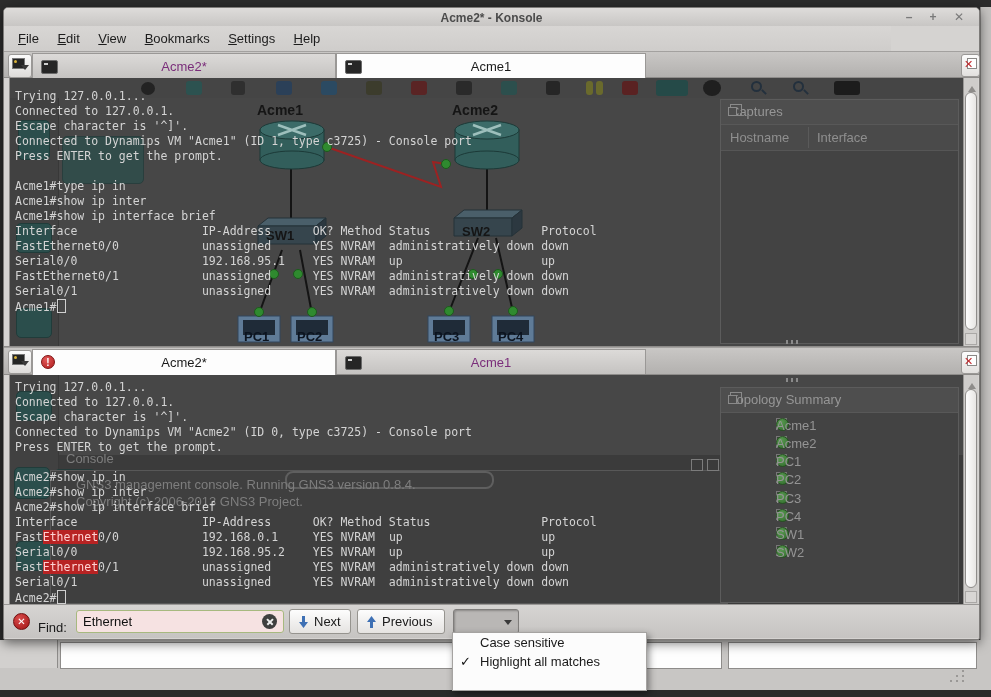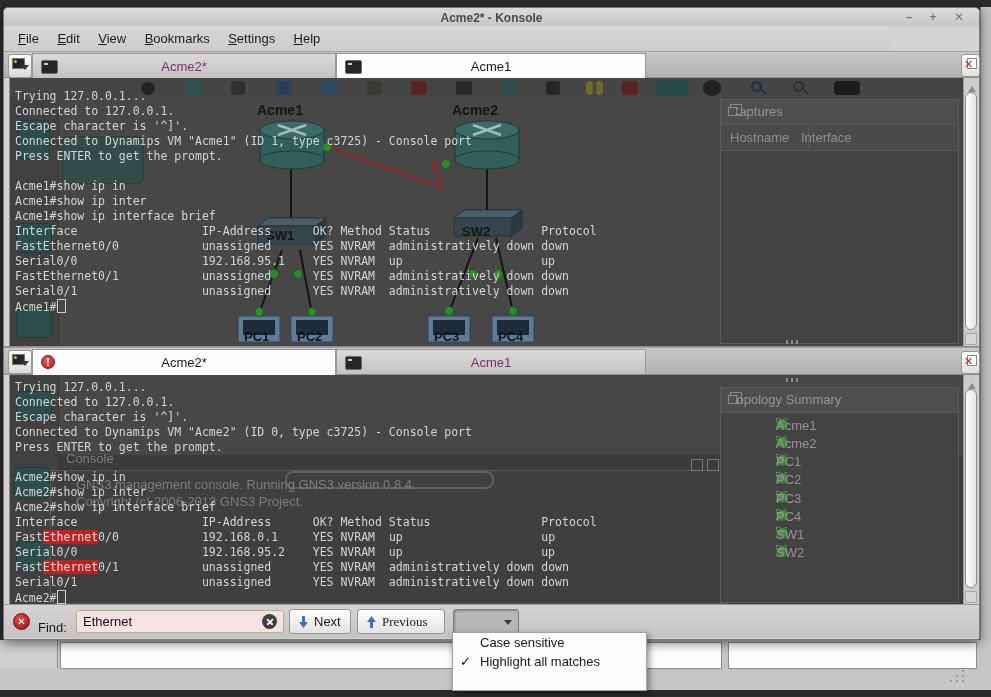--- a/index.html
+++ b/index.html
@@ -281,37 +281,37 @@
         <div class="glabel small pclabel" style="left:488px;top:251px;">PC4</div>
 
         <div class="dock" style="left:710px;top:21px;width:239px;height:245px;">
           <div class="dock-title">
             <span>Captures</span>
             <span class="float-ico"></span>
           </div>
           <div class="dock-cols">
             <span style="left:9px;">Hostname</span>
             <span class="sep" style="left:87px;"></span>
-            <span style="left:80px;">Interface</span>
+            <span style="left:96px;">Interface</span>
           </div>
         </div>
         <div class="grip-dots" style="left:776px;top:261px;">
           <i style="left:0;"></i>
             <i style="left:5px;"></i>
             <i style="left:10px;"></i>
         </div>
       </div>
       <div class="termtext" style="top:11px;">
           <div class="tline"><span>Trying 127.0.0.1...</span></div>
           <div class="tline"><span>Connected to 127.0.0.1.</span></div>
           <div class="tline"><span>Escape character is '^]'.</span></div>
           <div class="tline"><span>Connected to Dynamips VM "Acme1" (ID 1, type c3725) - Console port</span></div>
           <div class="tline"><span>Press ENTER to get the prompt.</span></div>
           <div class="tline"><span></span></div>
-          <div class="tline"><span>Acme1#show ip in</span></div>
+          <div class="tline"><span>Acme1#type ip in</span></div>
           <div class="tline"><span>Acme1#show ip inter</span></div>
           <div class="tline"><span>Acme1#show ip interface brief</span></div>
           <div class="tline"><span>Interface                  IP-Address      OK? Method Status                Protocol</span></div>
           <div class="tline"><span>FastEthernet0/0            unassigned      YES NVRAM  administratively down down</span></div>
           <div class="tline"><span>Serial0/0                  192.168.95.1    YES NVRAM  up                    up</span></div>
           <div class="tline"><span>FastEthernet0/1            unassigned      YES NVRAM  administratively down down</span></div>
           <div class="tline"><span>Serial0/1                  unassigned      YES NVRAM  administratively down down</span></div>
           <div class="tline"><span>Acme1#</span><span class="cursor"></span></div>
         </div>
     </div>
@@ -444,21 +444,21 @@
       <span class="abs find-close">✕</span>
       <span class="abs find-label">Find:</span>
       <input class="abs find-input" value="Ethernet" style="">
       <span class="abs clear-ico"></span>
       <div class="abs fbtn" style="left:285px;width:62px;">
         <svg width="13" height="14" viewBox="0 0 13 14">
             <path d="M5 1h3v6h3L6.5 13 2 7h3z" fill="#3e70b4"></path>
           </svg>
         <span class="lbl">Next</span>
       </div>
-      <div class="abs fbtn" style="left:353px;width:88px;font-family:Liberation Serif, serif;">
+      <div class="abs fbtn" style="left:353px;width:88px;">
         <svg width="13" height="14" viewBox="0 0 13 14">
             <path d="M5 13h3V7h3L6.5 1 2 7h3z" fill="#3e70b4"></path>
           </svg>
         <span class="lbl">Previous</span>
       </div>
       <div class="abs fbtn options-btn">
         <span class="lbl">Options</span>
         <span class="arr"></span>
       </div>
     </div>

